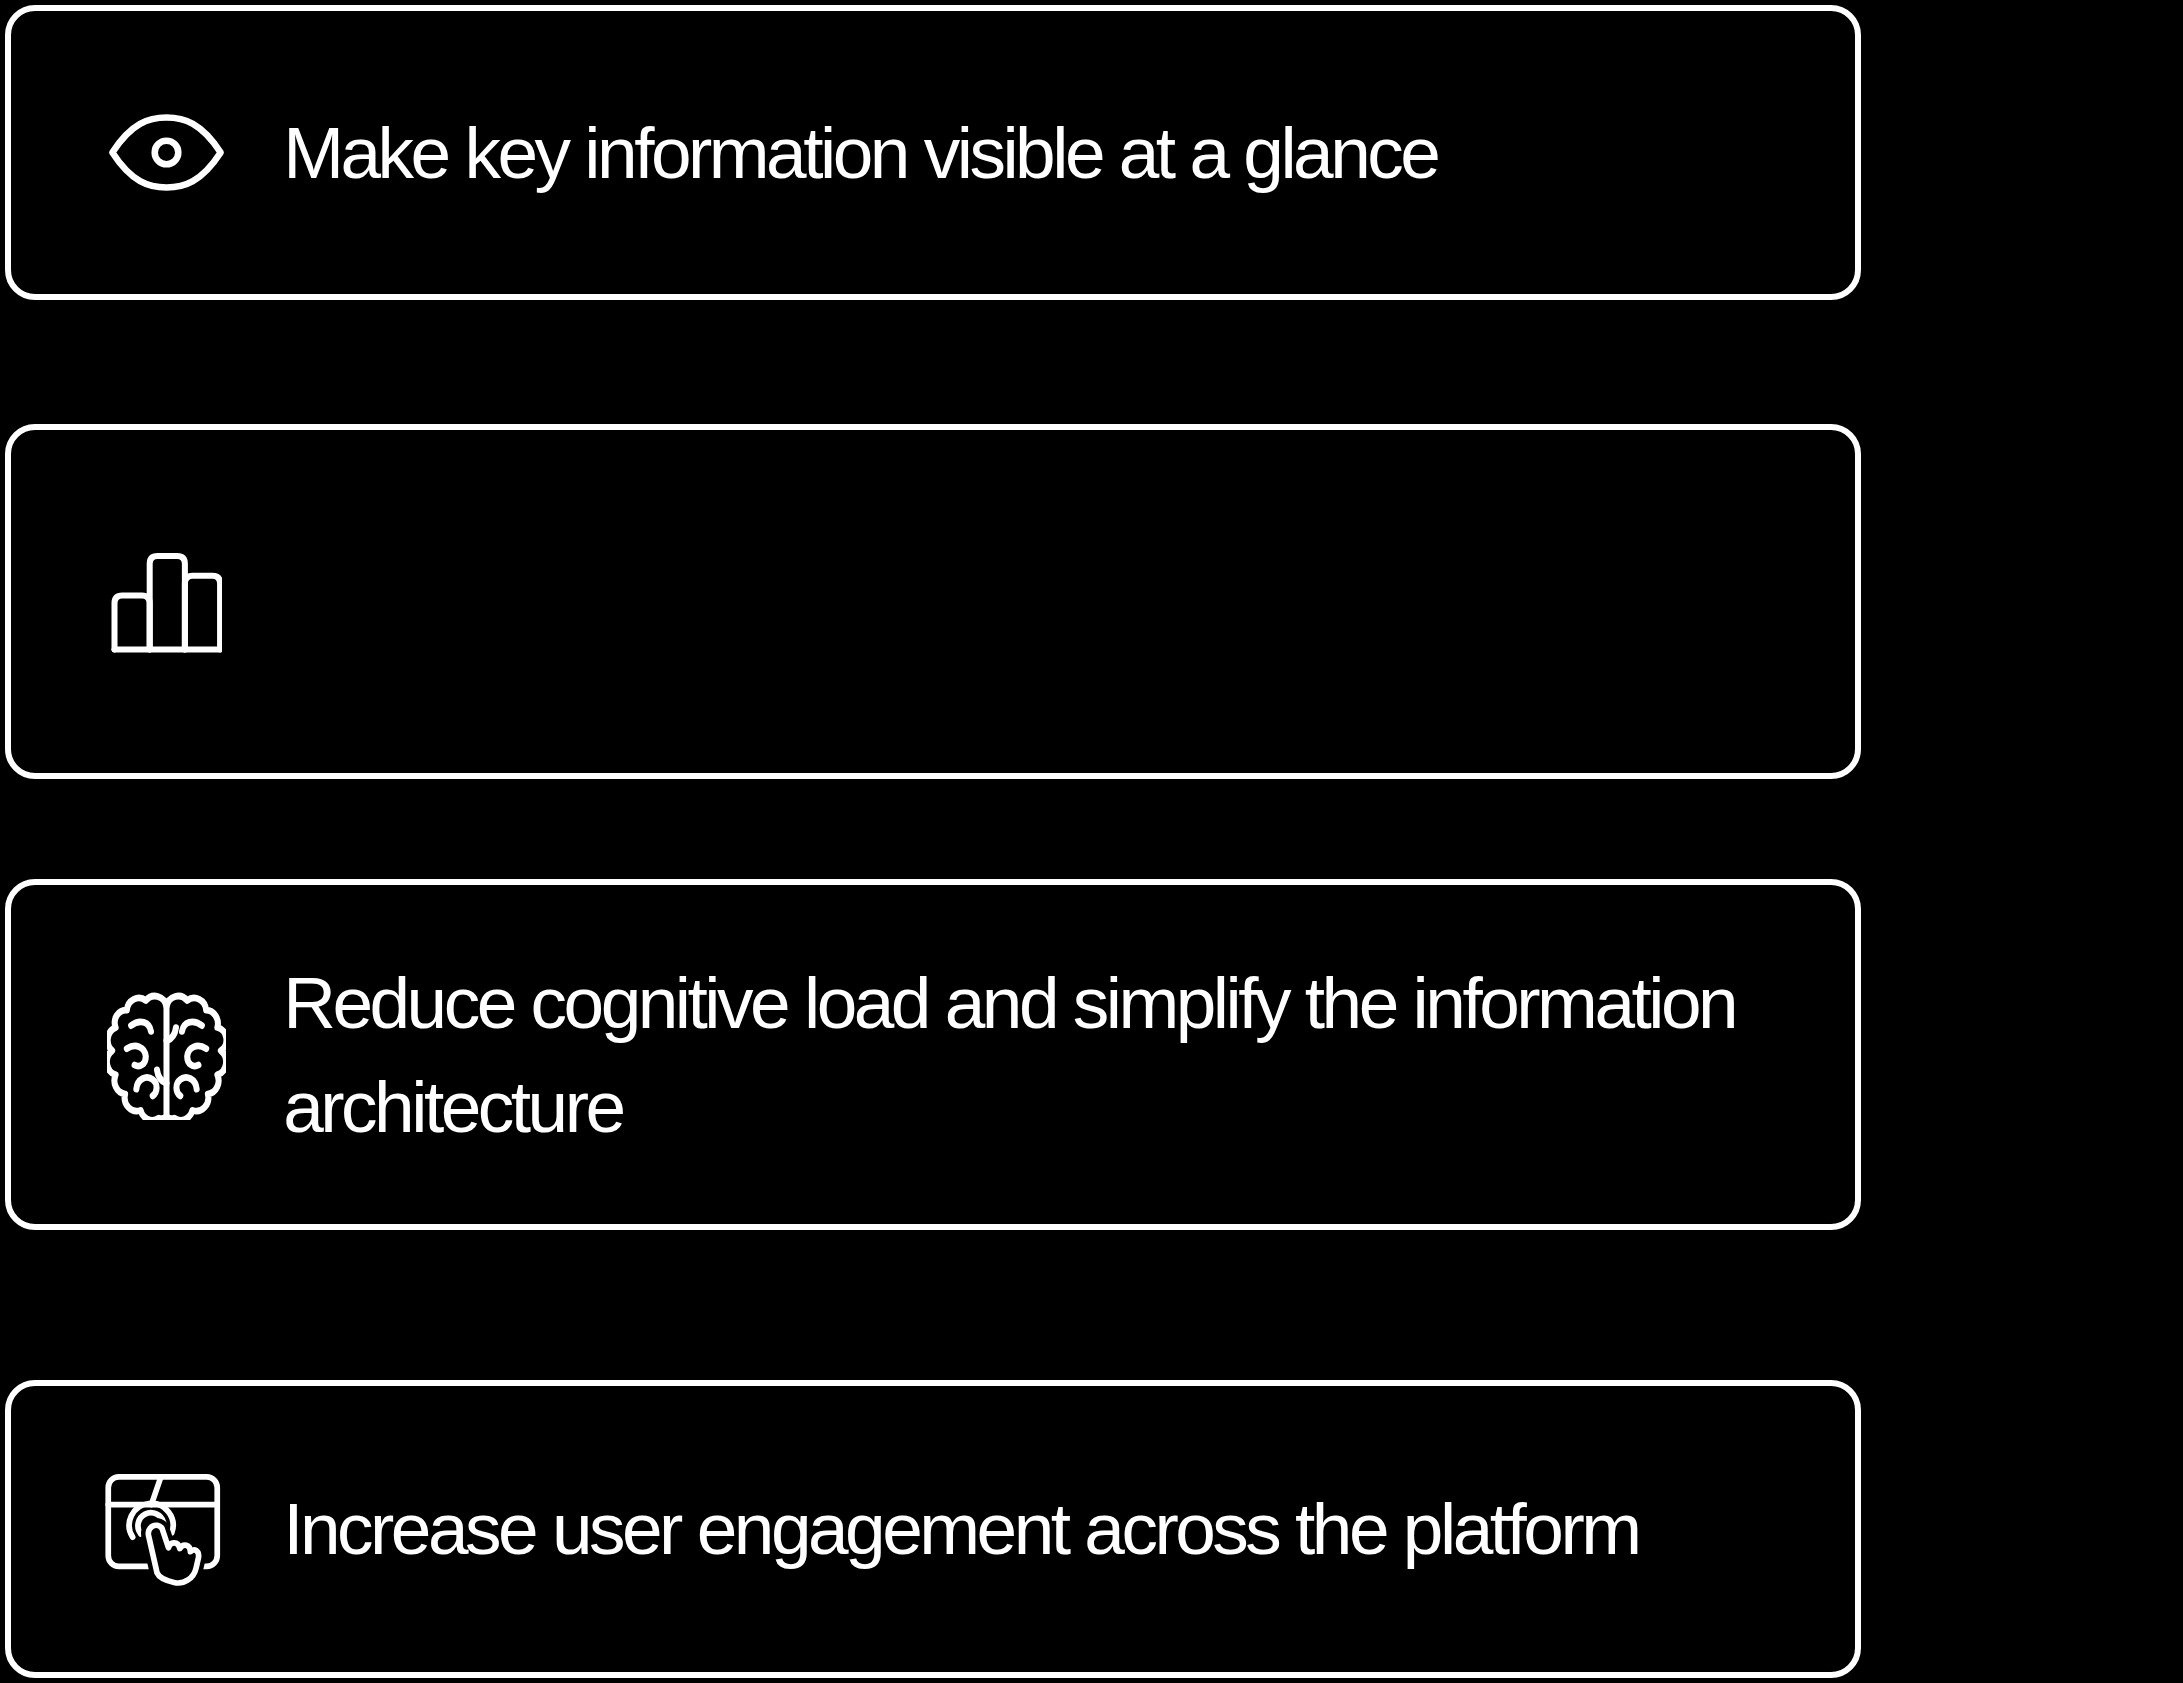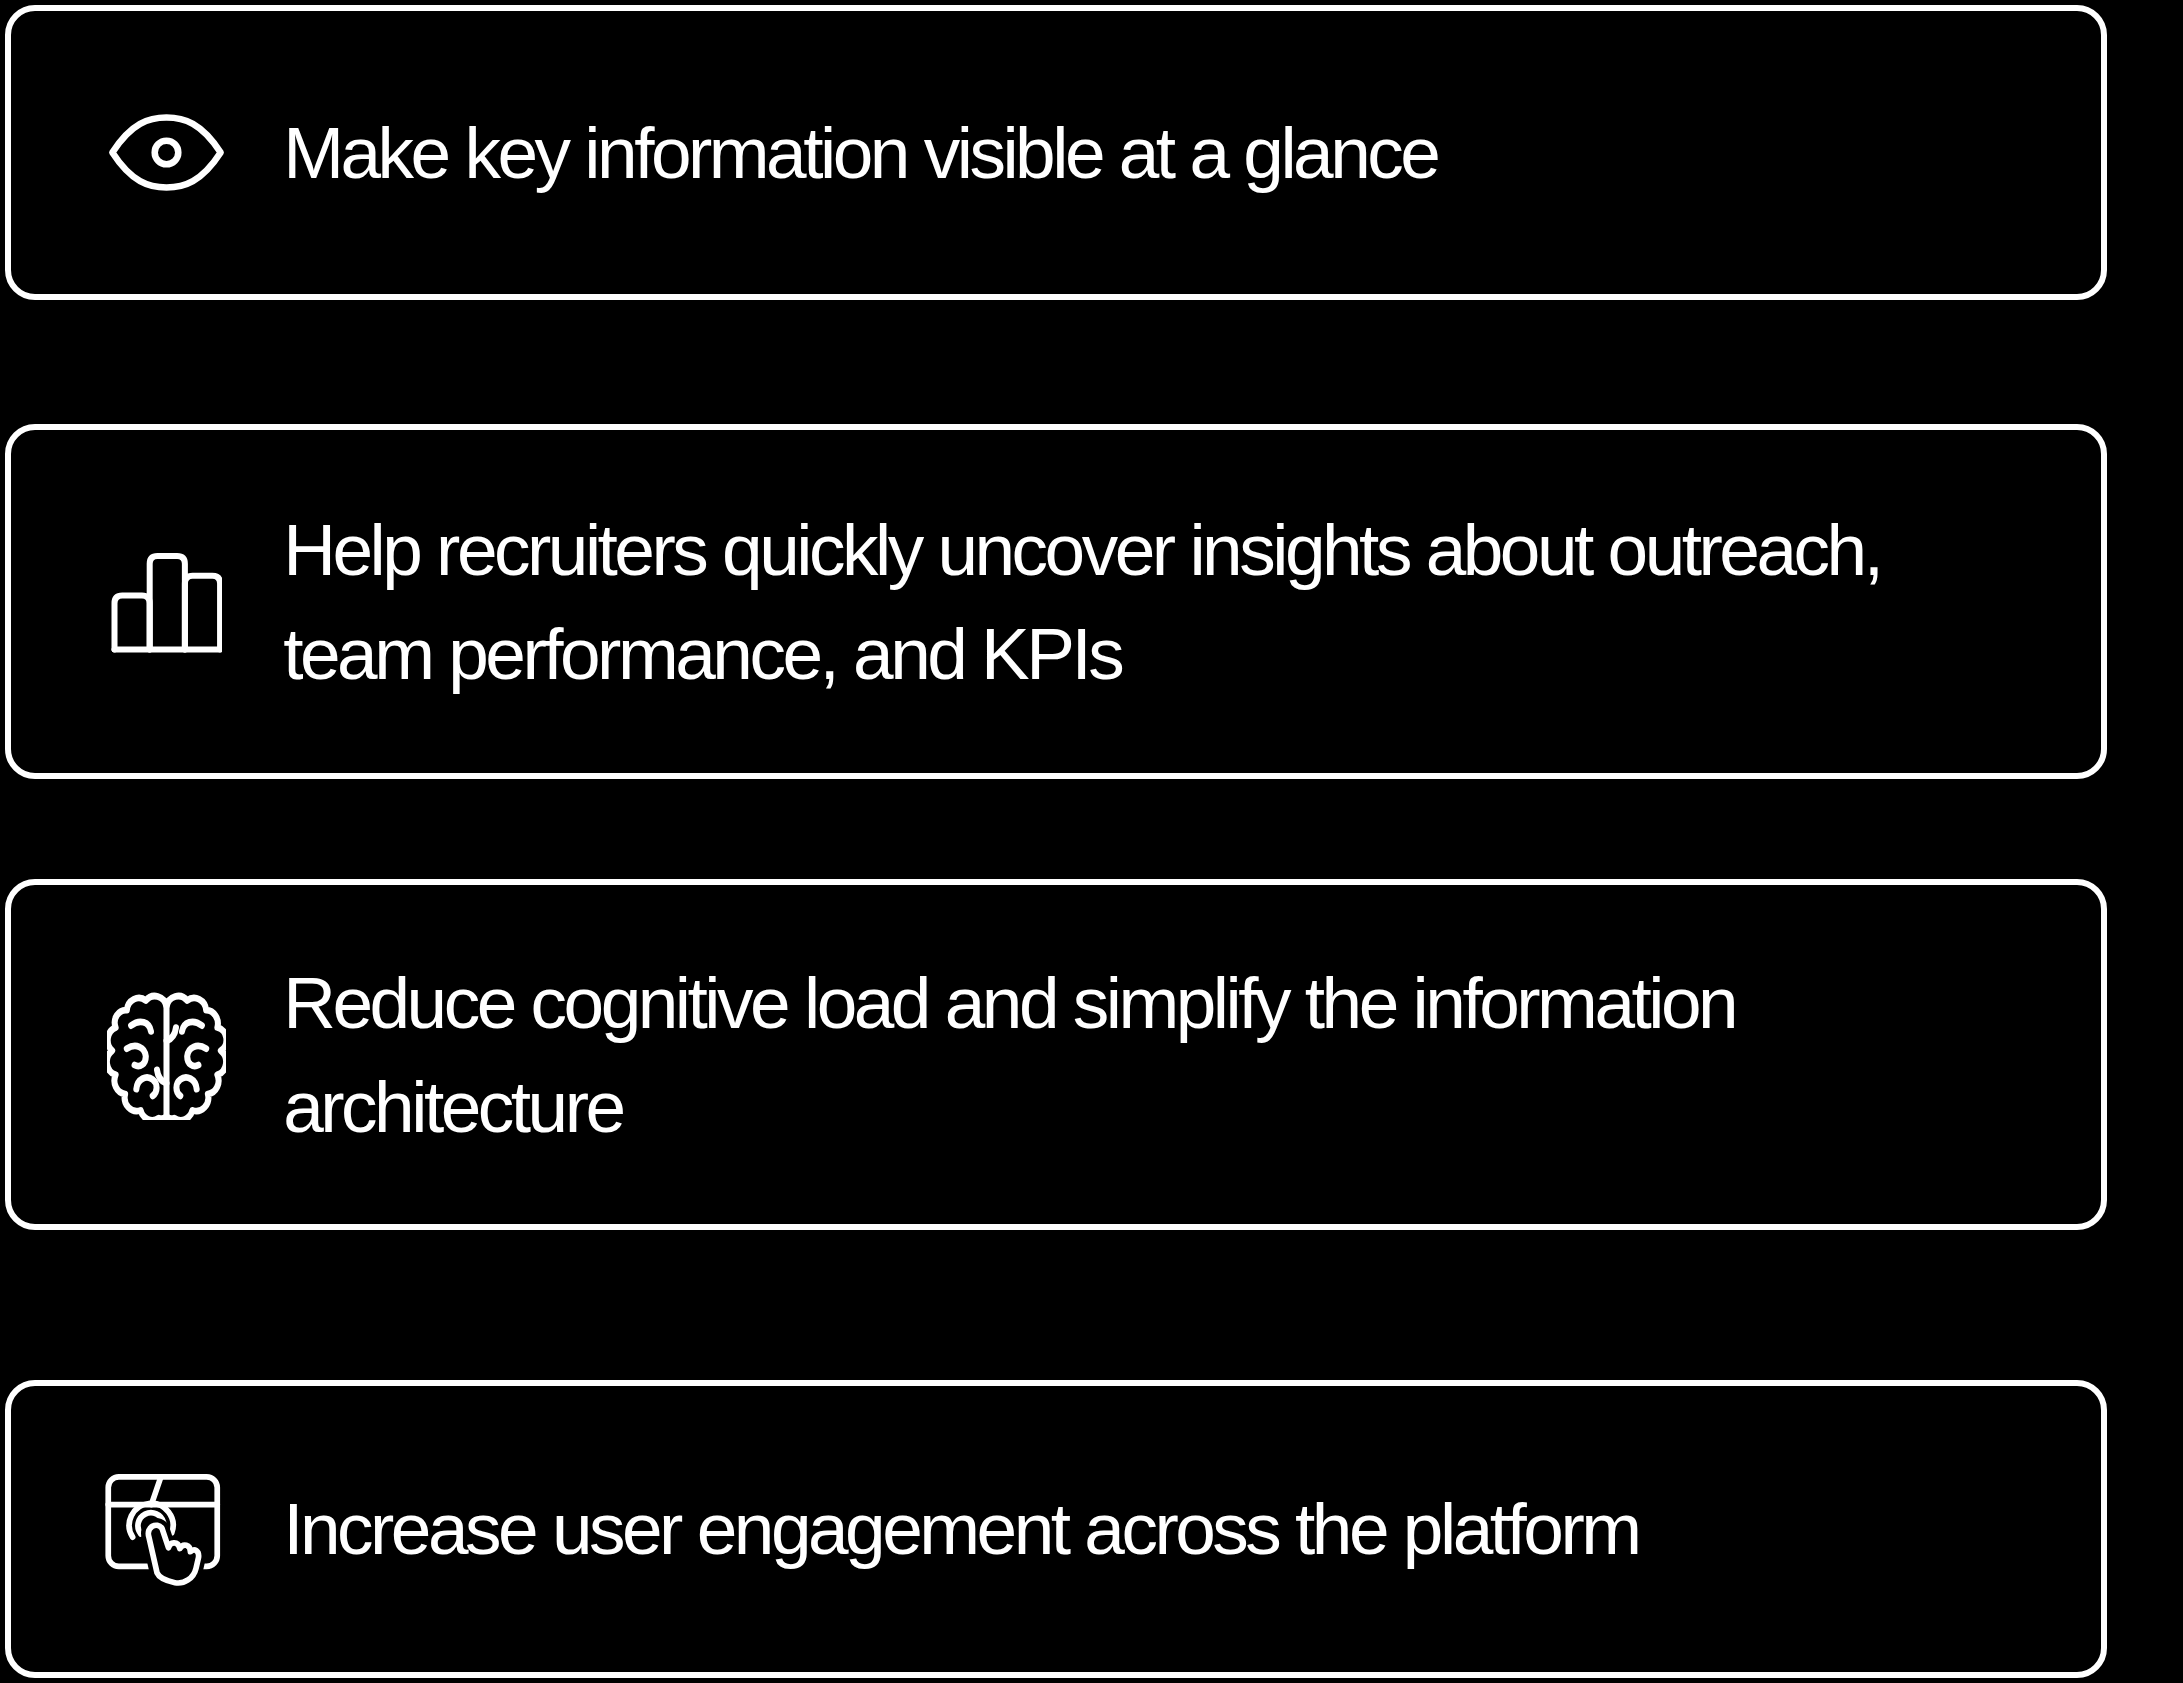--- a/index.html
+++ b/index.html
@@ -6,21 +6,21 @@
   body {
     width: 2184px; height: 1683px;
     background: #000000;
     position: relative;
     overflow: hidden;
     font-family: "Liberation Sans", sans-serif;
   }
   .card {
     position: absolute;
     left: 5.2px;
-    width: 2102px;
+    width: 1856px;
     box-sizing: border-box;
     background: #000000;
     border: 6.1px solid #ffffff;
     border-radius: 30px;
     display: flex;
     align-items: center;
     gap: 56px;
     padding-left: 94px;
     padding-right: 44px;
   }
@@ -63,22 +63,20 @@
 
   <section class="card c2">
     <span class="icon-slot">
       <svg width="112" height="103" viewBox="0 0 130 120" fill="none" stroke="#ffffff" stroke-width="7" stroke-linecap="round" stroke-linejoin="round">
         <path d="M5,116 L5,62 Q5,53 14,53 L37,53 Q46,53 46,62 L46,116"></path>
         <path d="M46,116 L46,16 Q46,7 55,7 L78,7 Q87,7 87,16 L87,116"></path>
         <path d="M87,116 L87,39 Q87,30 96,30 L119,30 Q128,30 128,39 L128,116"></path>
         <path d="M5,116 L128,116"></path>
       </svg>
     </span>
-    <p class="label">Help recruiters quickly uncover insights about outreach,
-team performance, and KPIs</p>
   </section>
 
   <section class="card c3">
     <span class="icon-slot">
       <svg width="119" height="131" viewBox="0 0 138 136" preserveAspectRatio="none" fill="none" stroke="#ffffff" stroke-width="7" stroke-linecap="round" stroke-linejoin="round">
 
         <path d="M69,18
                  A14,14 0 0 0 45,12
                  A14,14 0 0 0 23,22
                  A13,13 0 0 0 10,40

